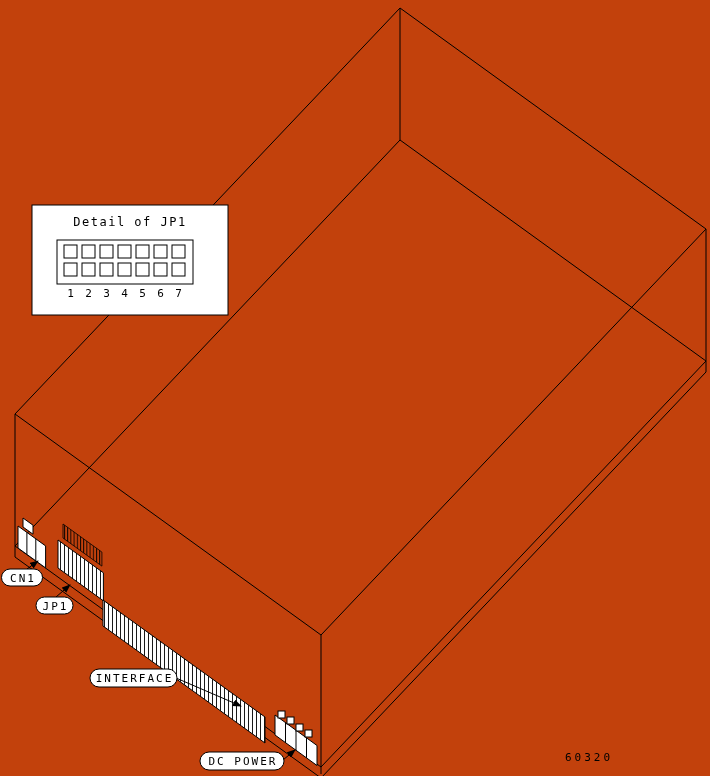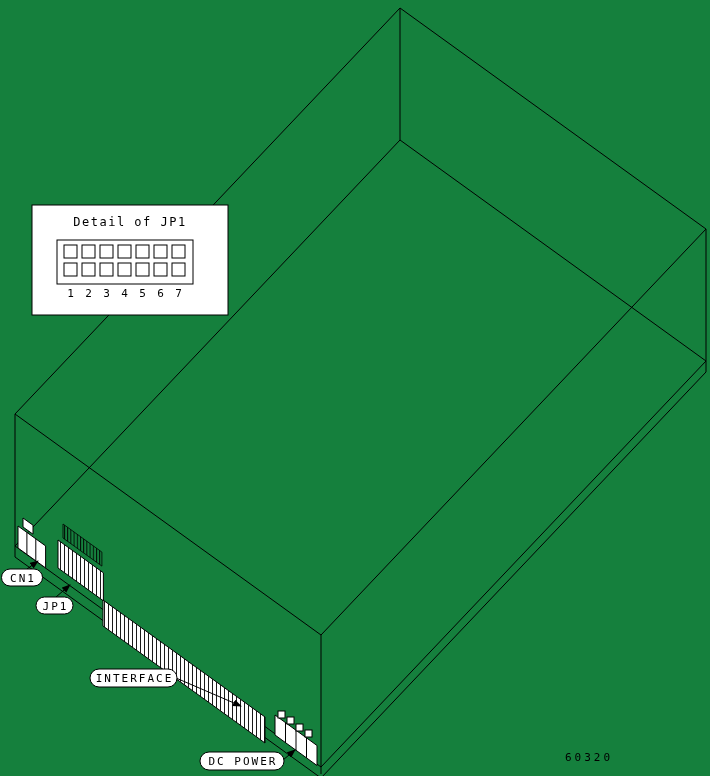--- a/index.html
+++ b/index.html
@@ -4,21 +4,21 @@
 <style>
   html, body {
     margin: 0;
     padding: 0;
     background: #ffffff;
   }
   .stage {
     position: relative;
     width: 710px;
     height: 776px;
-    background: #15803d;
+    background: #c2410c;
     overflow: hidden;
   }
   svg { display: block; }
   text {
     font-family: "DejaVu Sans Mono", "Liberation Mono", monospace;
     fill: #000000;
   }
   .lbl  { font-size: 11px; letter-spacing: 2px; }
   .ttl  { font-size: 12px; letter-spacing: 1.5px; }
   .num  { font-size: 11px; }

